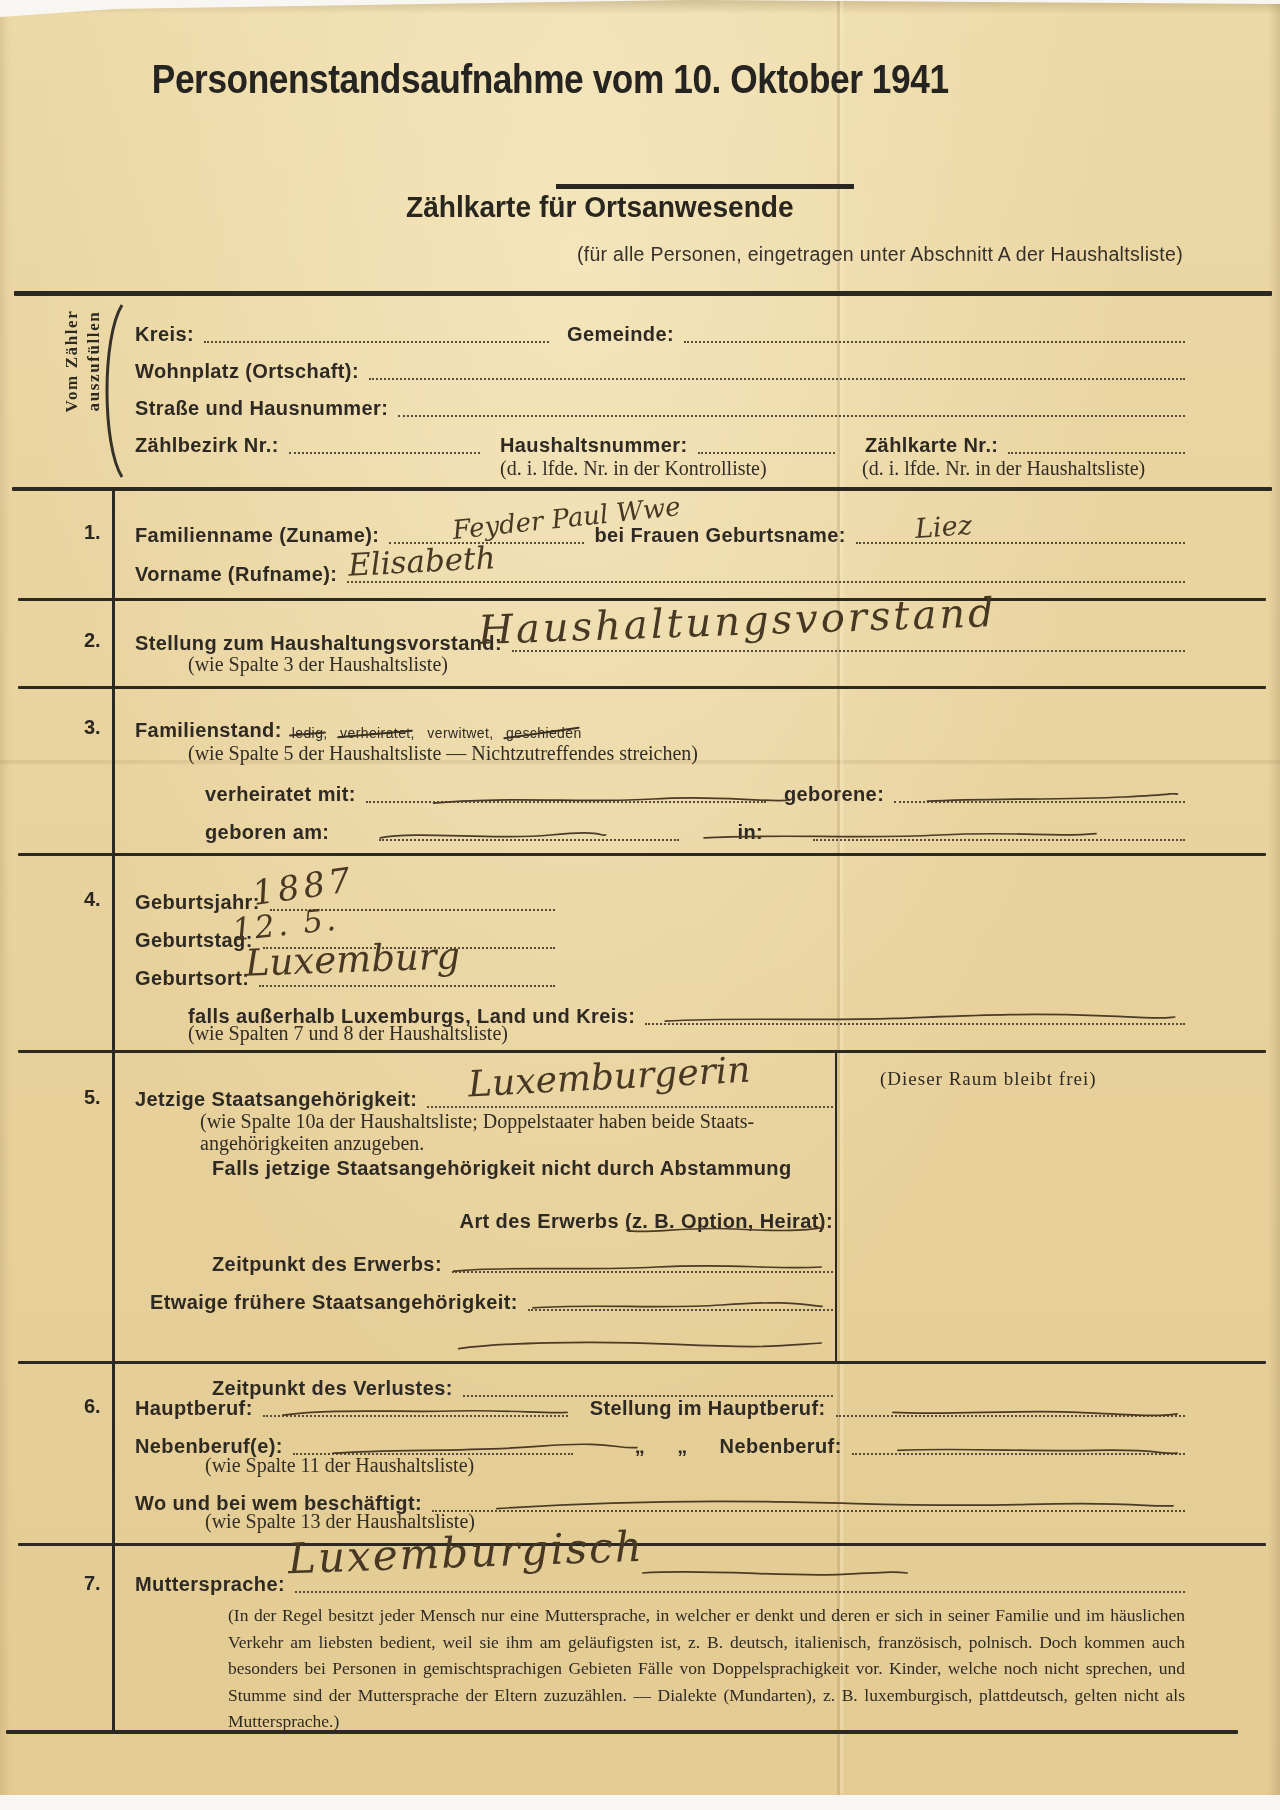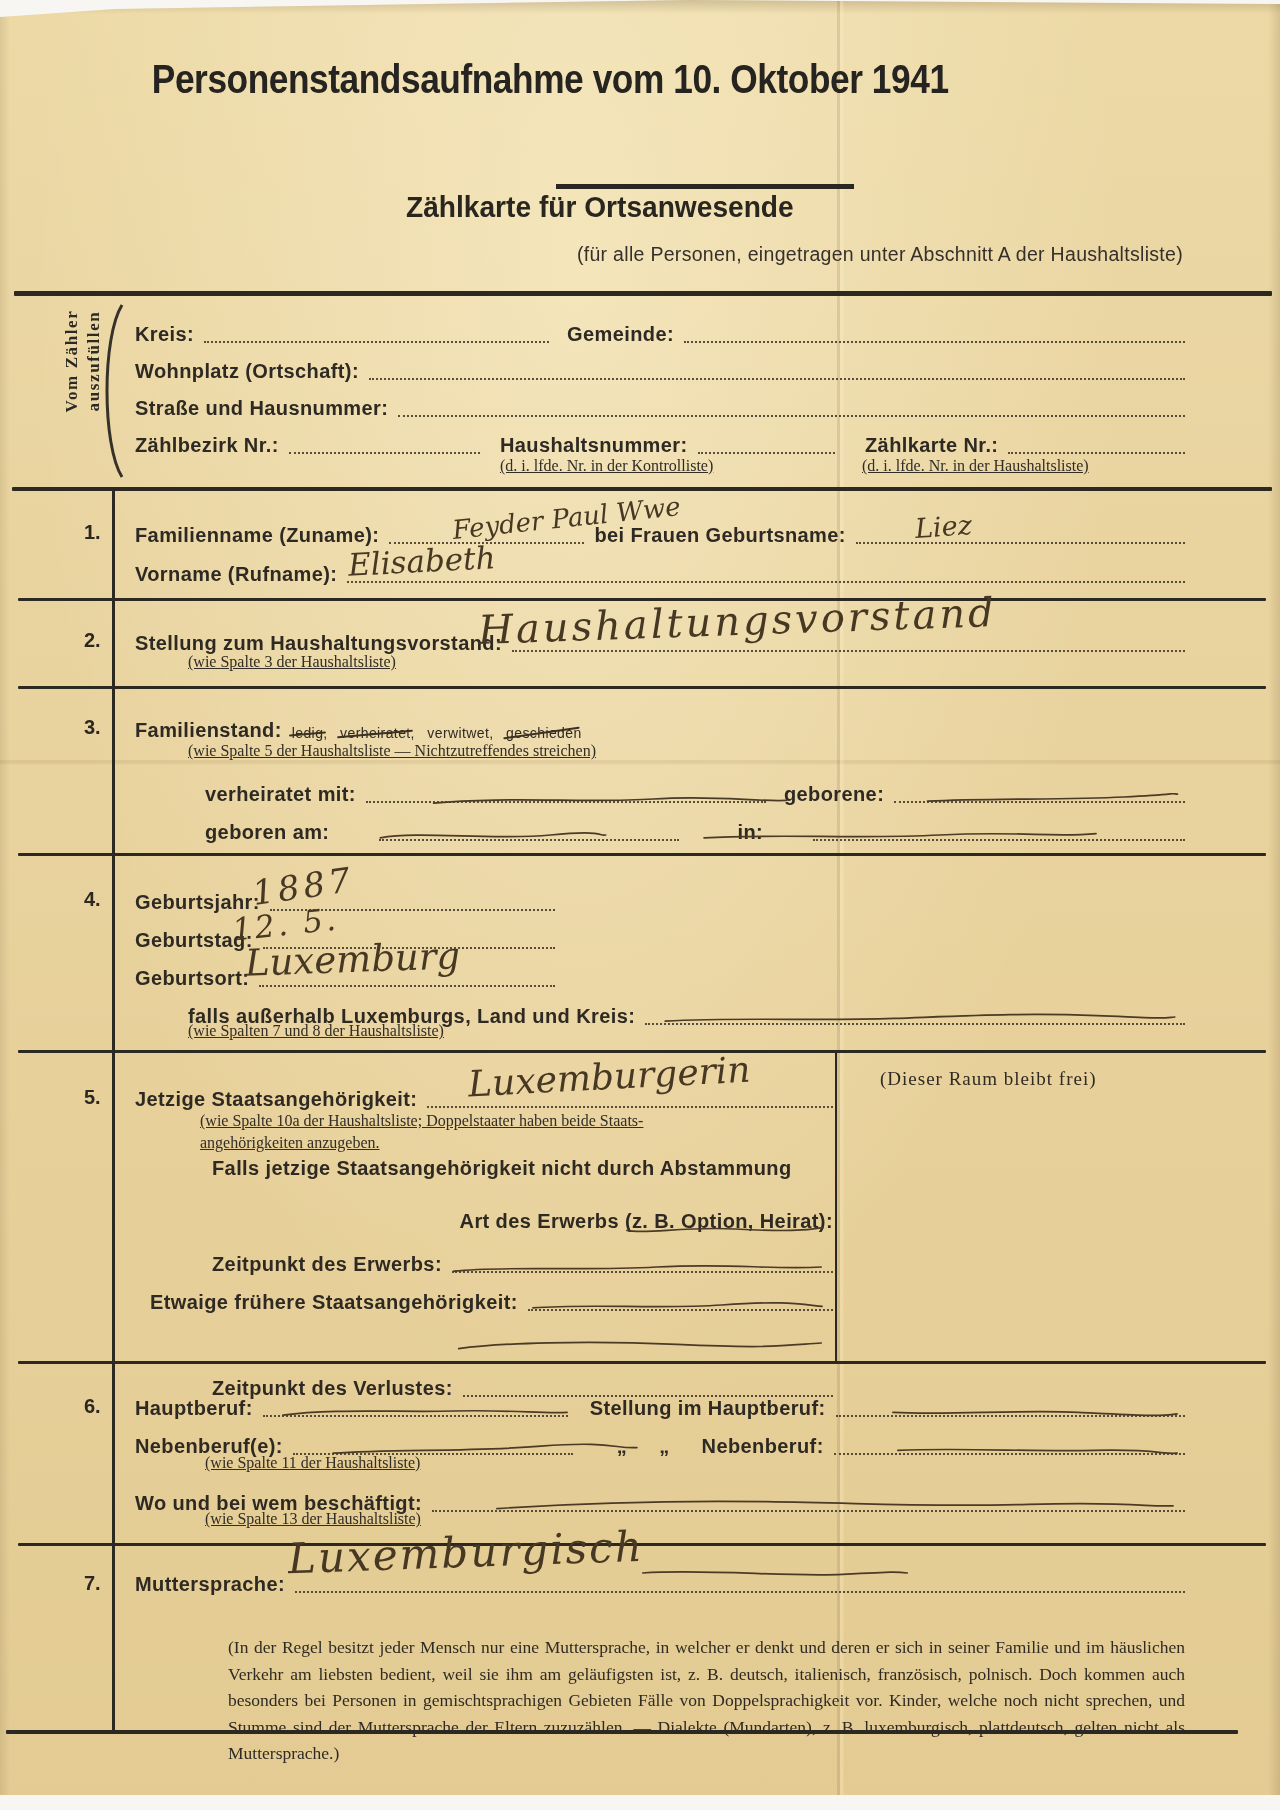--- a/index.html
+++ b/index.html
@@ -41,40 +41,40 @@
     font-family:"Liberation Serif", serif; font-weight:700; font-size:17px; letter-spacing:1.6px;
     text-align:center; line-height:22px; color:#2d2a23; white-space:nowrap;
   }
   .brace { position:absolute; left:98px; top:303px; width:26px; height:176px; }
   .brace path { fill:none; stroke:#36322a; stroke-width:3; }
 
   .row { position:absolute; display:flex; align-items:flex-end; height:28px; }
   .lbl { font-weight:700; font-size:20px; letter-spacing:0.4px; white-space:nowrap; color:#2e2a23; }
   .dots { flex:1; height:0; border-bottom:2px dotted rgba(60,52,38,0.85); margin:0 0 3px 10px; }
   .dots.fix { flex:none; }
-  .note { position:absolute; font-family:"Liberation Serif", serif; font-size:16px; color:#322d25; white-space:nowrap;text-decoration:underline; }
+  .note { position:absolute; font-family:"Liberation Serif", serif; font-size:20px; color:#322d25; white-space:nowrap; }
   .num { position:absolute; left:84px; font-weight:700; font-size:20px; color:#2c2821; }
 
   .hw { position:absolute; font-family:"DejaVu Serif", serif; font-style:italic; color:#473823; white-space:nowrap; transform:rotate(-3deg); }
 
   .opts { margin-left:10px; }
   .opt { position:relative; font-weight:400; font-size:14px; letter-spacing:0.4px; margin-right:8px; }
   .opt.struck::after {
     content:""; position:absolute; left:-3px; right:2px; top:48%; height:2px;
     background:#3c3122; transform:rotate(-5deg); border-radius:2px;
   }
   .opt.struck-curve::after { transform:rotate(-8deg); top:42%; }
 
   .pen { position:absolute; height:14px; overflow:visible; }
   .pen path { fill:none; stroke:#4a3a26; stroke-width:1.7; stroke-linecap:round; vector-effect:non-scaling-stroke; }
 
   .free-label { position:absolute; font-family:"Liberation Serif", serif; font-size:19px; letter-spacing:1px; color:#2f2b24; }
   .para {
     position:absolute; left:228px; right:95px; font-family:"Liberation Serif", serif;
-    font-size:17.5px; line-height:26.5px; text-align:justify; color:#2f2b24;margin-top:32px;
+    font-size:17.5px; line-height:26.5px; text-align:justify; color:#2f2b24;
   }
   .note2line { line-height:22px; }
   .falls { position:absolute; font-weight:700; font-size:20px; letter-spacing:0.4px; line-height:27px; white-space:nowrap; }
   .ditto { word-spacing:26px; }
 </style>
 </head>
 <body>
 
 <div class="paper">
   <div class="creases"></div>
@@ -272,21 +272,21 @@
   </div>
   <svg class="pen" style="left:280px; top:1404px; width:290px;" viewBox="0 0 100 10" preserveAspectRatio="none">
       <path d="M1,8 C18,3 40,6 60,5 S90,7 99,6"></path>
     </svg>
   <svg class="pen" style="left:890px; top:1404px; width:290px;" viewBox="0 0 100 10" preserveAspectRatio="none">
       <path d="M1,6 C20,8 45,4 65,6 S92,9 99,7"></path>
     </svg>
   <div class="row" style="top:1430px; left:135px; right:95px;">
     <span class="lbl">Nebenberuf(e):</span>
     <span class="dots fix" style="width:280px;"></span>
-    <span class="lbl ditto" style="margin-left:44px;">„ „ Nebenberuf:</span>
+    <span class="lbl ditto" style="margin-left:62px;">„ „ Nebenberuf:</span>
     <span class="dots"></span>
   </div>
   <svg class="pen" style="left:330px; top:1442px; width:310px;" viewBox="0 0 100 10" preserveAspectRatio="none">
       <path d="M1,8 C20,5 45,7 68,3 S92,5 99,4"></path>
     </svg>
   <svg class="pen" style="left:895px; top:1442px; width:285px;" viewBox="0 0 100 10" preserveAspectRatio="none">
       <path d="M1,6 C22,4 48,7 70,6 S94,9 99,8"></path>
     </svg>
   <div class="note" style="top:1454px; left:205px;">(wie Spalte 11 der Haushaltsliste)</div>
   <div class="row" style="top:1487px; left:135px; right:95px;">

